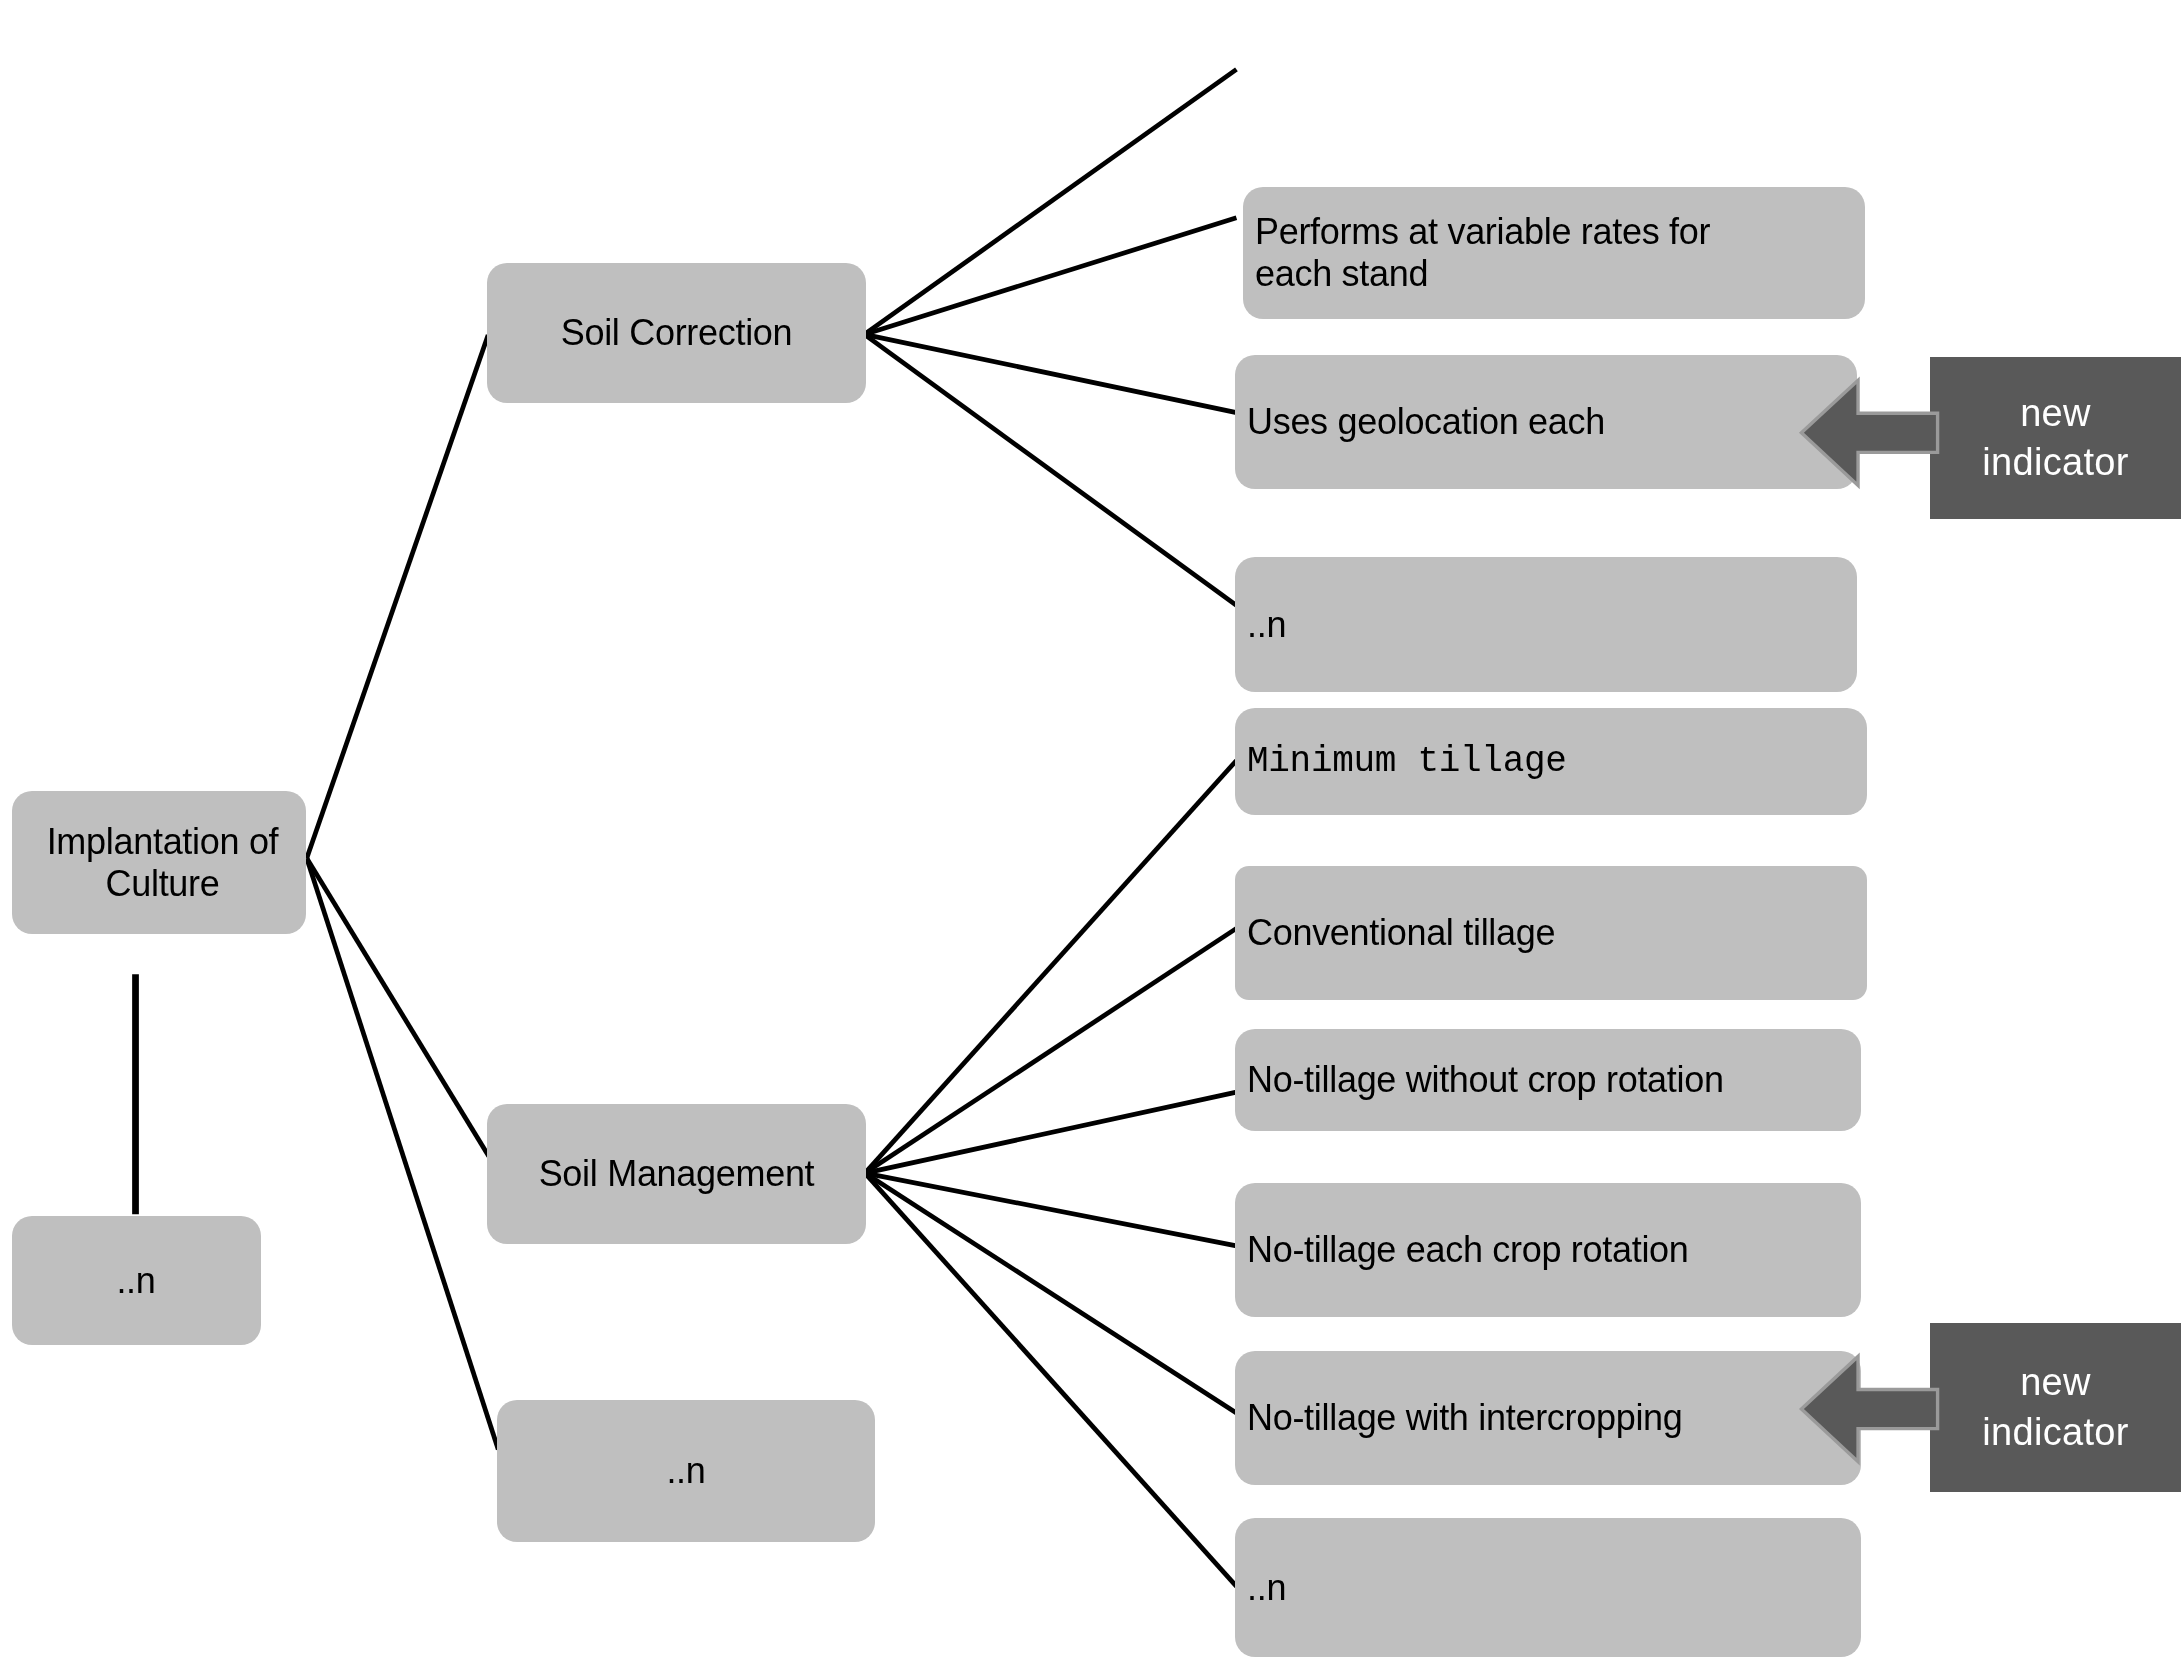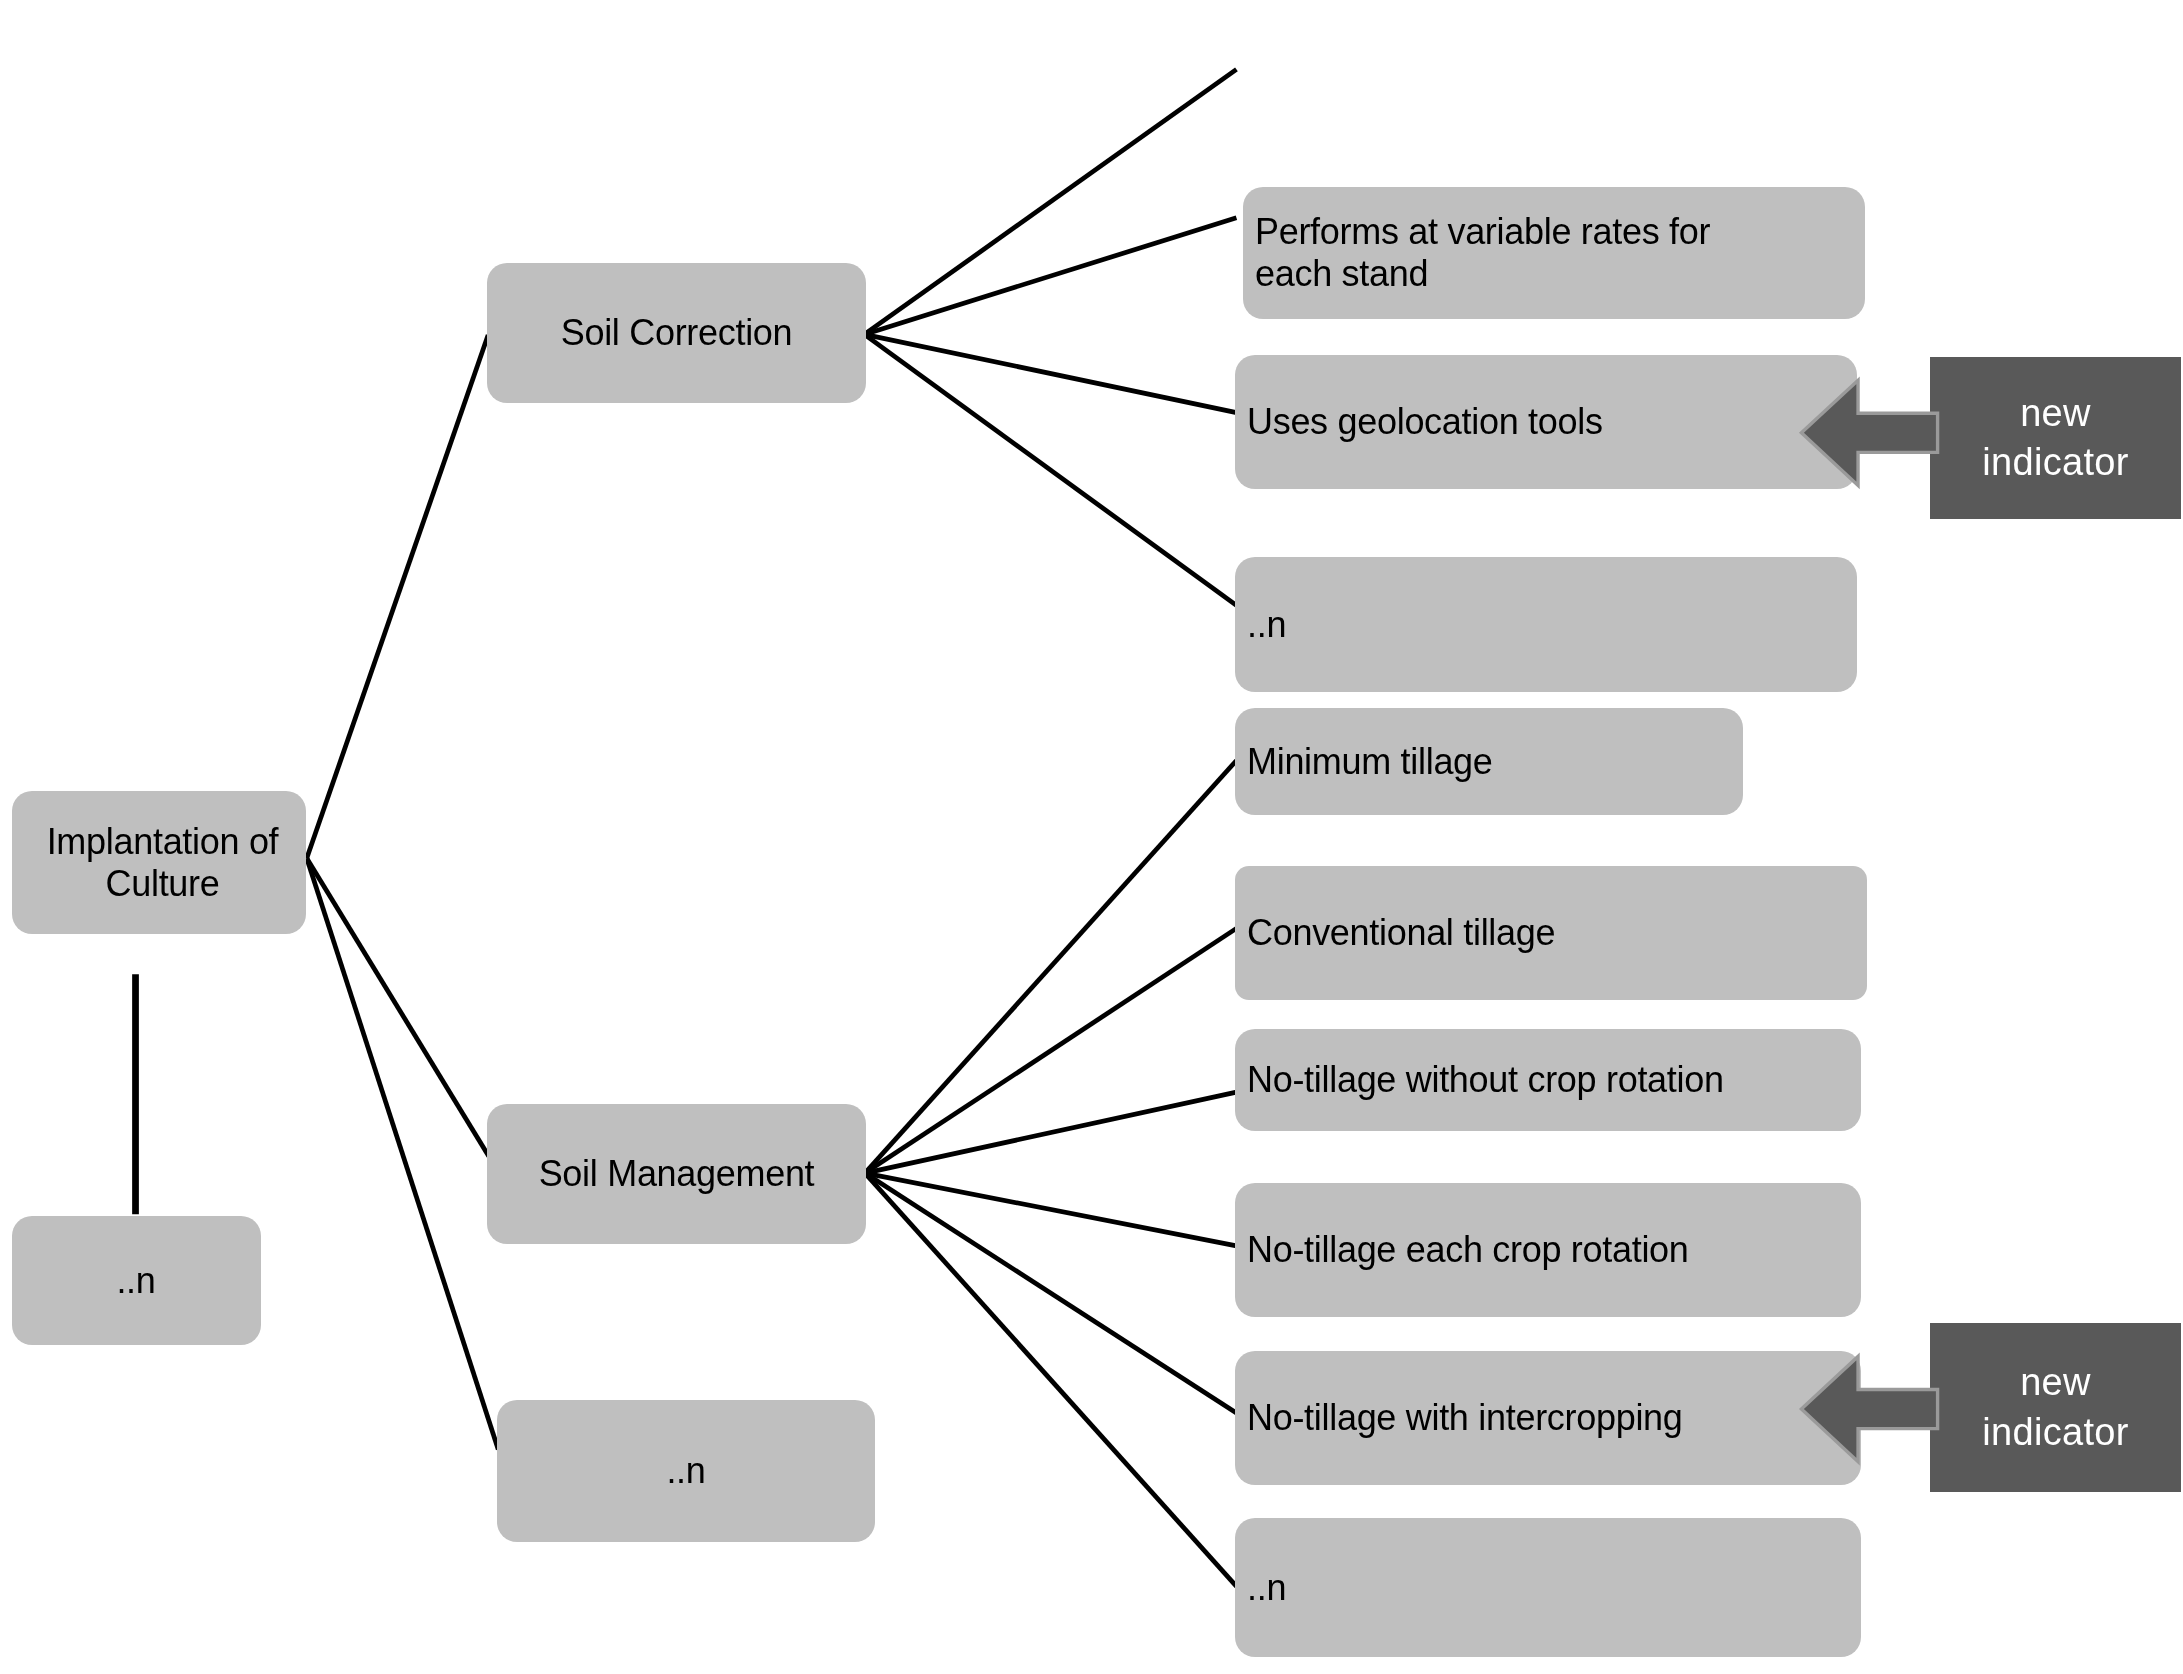--- a/index.html
+++ b/index.html
@@ -97,28 +97,28 @@
     <span class="lbl">..n</span>
   </div>
 
 
   <div class="node left" style="left:1235px;top:187px;width:622px;height:132px;margin-left:8px;">
     <span class="lbl">Performs at variable rates for
 each stand</span>
   </div>
 
   <div class="node left" style="left:1235px;top:355px;width:622px;height:134px;">
-    <span class="lbl">Uses geolocation tools</span>
+    <span class="lbl">Uses geolocation each</span>
   </div>
 
   <div class="node left" style="left:1235px;top:557px;width:622px;height:135px;">
     <span class="lbl">..n</span>
   </div>
 
-  <div class="node left" style="left:1235px;top:708px;width:508px;height:107px;">
+  <div class="node left" style="left:1235px;top:708px;width:632px;height:107px;font-family:Liberation Mono, monospace;">
     <span class="lbl">Minimum tillage</span>
   </div>
 
   <div class="node left" style="left:1235px;top:866px;width:632px;height:134px;border-radius:14px;">
     <span class="lbl">Conventional tillage</span>
   </div>
 
   <div class="node left" style="left:1235px;top:1029px;width:626px;height:102px;">
     <span class="lbl">No-tillage without crop rotation</span>
   </div>

